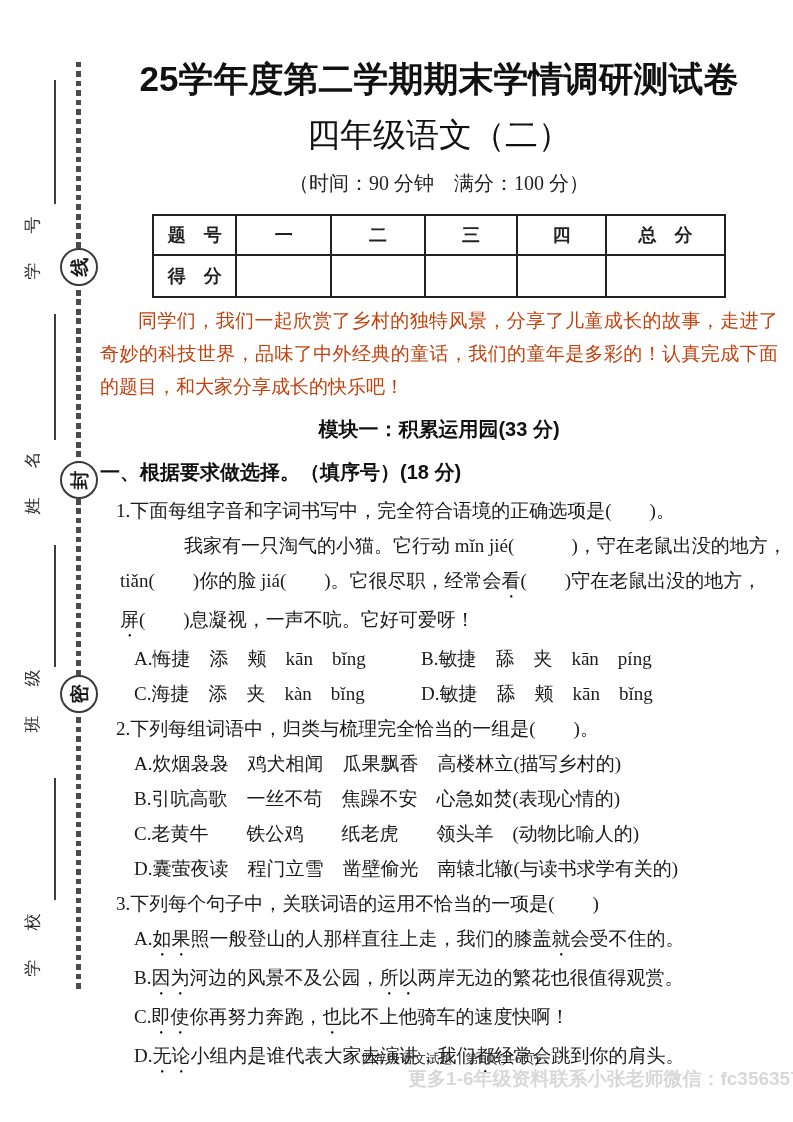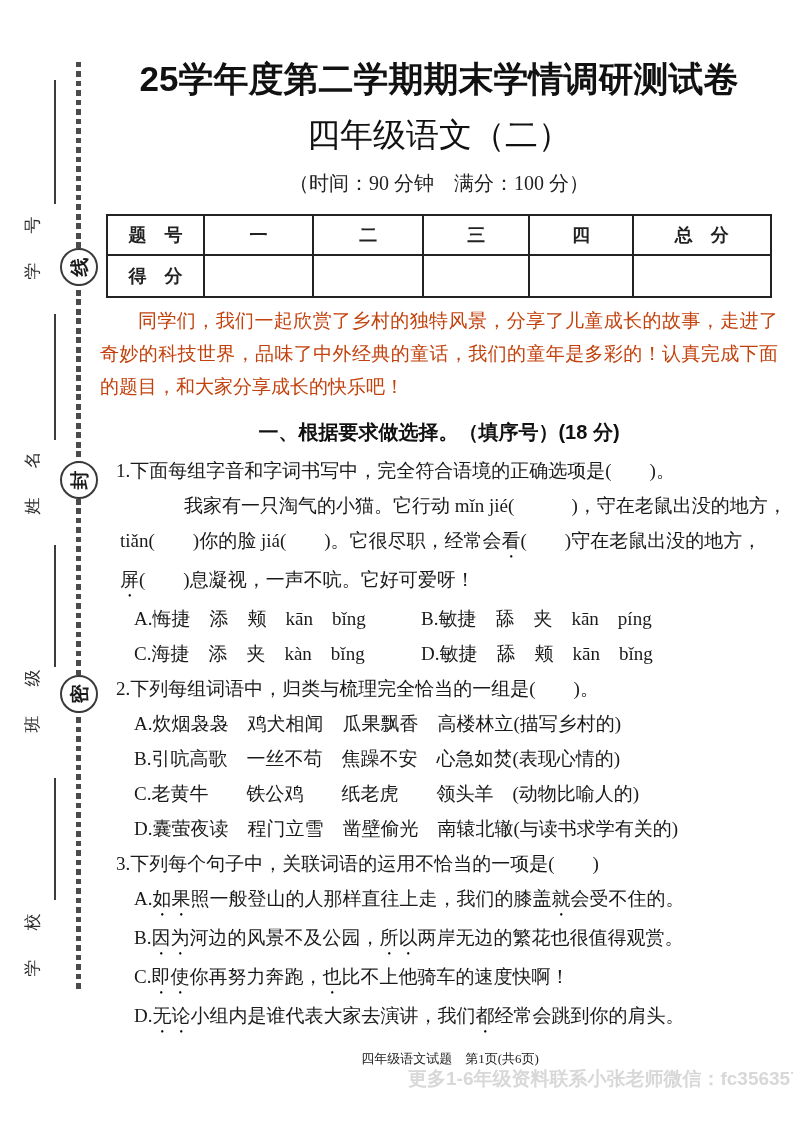--- a/index.html
+++ b/index.html
@@ -57,21 +57,21 @@
     margin:14px 0 0; text-align:center;
     font-family:"Liberation Sans", sans-serif; font-weight:normal;
     font-size:33px; line-height:42px; color:#111;
   }
   .subtitle {
     margin-top:14px; text-align:center;
     font-size:20px; line-height:26px; color:#222;
   }
 
   table.score-table {
-    margin:18px auto 0; width:666px; border-collapse:collapse;
+    margin:18px auto 0; width:574px; border-collapse:collapse;
     table-layout:fixed;
   }
   table.score-table td {
     border:2px solid #222; text-align:center;
     font-family:"Liberation Sans", sans-serif; font-weight:bold;
     font-size:18px; color:#222;
   }
   table.score-table tr.hdr td { height:36px; }
   table.score-table tr.score td { height:38px; }
   .c0{width:14.5%}.c1{width:16.5%}.c2{width:16.5%}.c3{width:16%}.c4{width:15.5%}.c5{width:21%}
@@ -82,21 +82,21 @@
   }
 
   .module-title {
     margin-top:12px; text-align:center;
     font-family:"Liberation Sans", sans-serif; font-weight:bold;
     font-size:20px; line-height:28px; color:#111;
   }
   .section-title {
     margin-top:14px;
     font-family:"Liberation Sans", sans-serif; font-weight:bold;
-    font-size:20px; line-height:30px; color:#111;text-align:center;
+    font-size:20px; line-height:30px; color:#111;
   }
 
   .questions { margin-top:6px; }
   .qline { font-size:19px; line-height:35px; white-space:nowrap; }
   .ind-stem { padding-left:16px; }
   .ind-p    { padding-left:20px; }
   .ind-p1   { padding-left:84px; }
   .ind-opt  { padding-left:34px; }
   .opt-pair { display:flex; }
   .opt-pair .opt-a { width:287px; }
@@ -167,20 +167,21 @@
         <td></td>
         <td></td>
         <td></td>
         <td></td>
       </tr>
     </tbody>
       </table>
 
     <p class="intro">同学们，我们一起欣赏了乡村的独特风景，分享了儿童成长的故事，走进了奇妙的科技世界，品味了中外经典的童话，我们的童年是多彩的！认真完成下面的题目，和大家分享成长的快乐吧！</p>
 
+    <div class="module-title">模块一：积累运用园(33 分)</div>
     <div class="section-title">一、根据要求做选择。（填序号）(18 分)</div>
 
     <div class="questions">
 
       <div>
         <div class="qline ind-stem">1.下面每组字音和字词书写中，完全符合语境的正确选项是(　　)。</div>
         <div class="qline ind-p1">我家有一只淘气的小猫。它行动 mǐn jié(　　　)，守在老鼠出没的地方，</div>
         <div class="qline ind-p"><span>tiǎn(　　)你的脸 jiá(　　)。它很尽职，经常会</span><span class="em-dot">看</span><span>(　　)守在老鼠出没的地方，</span></div>
         <div class="qline ind-p"><span class="em-dot">屏</span><span>(　　)息凝视，一声不吭。它好可爱呀！</span></div>
         <div class="qline ind-opt opt-pair">

